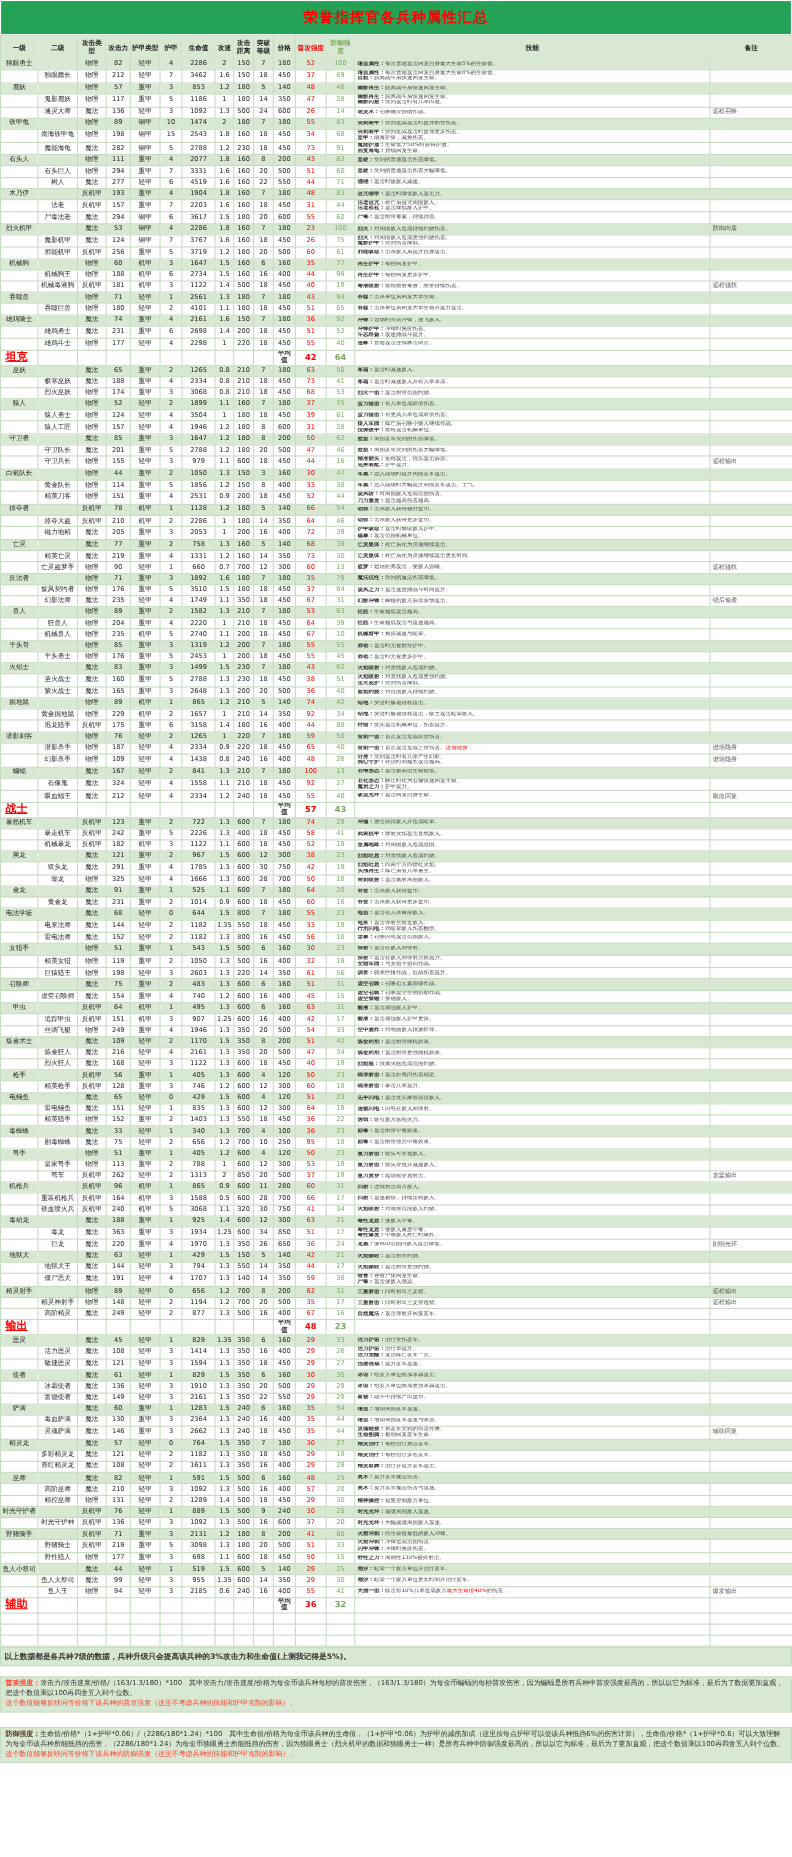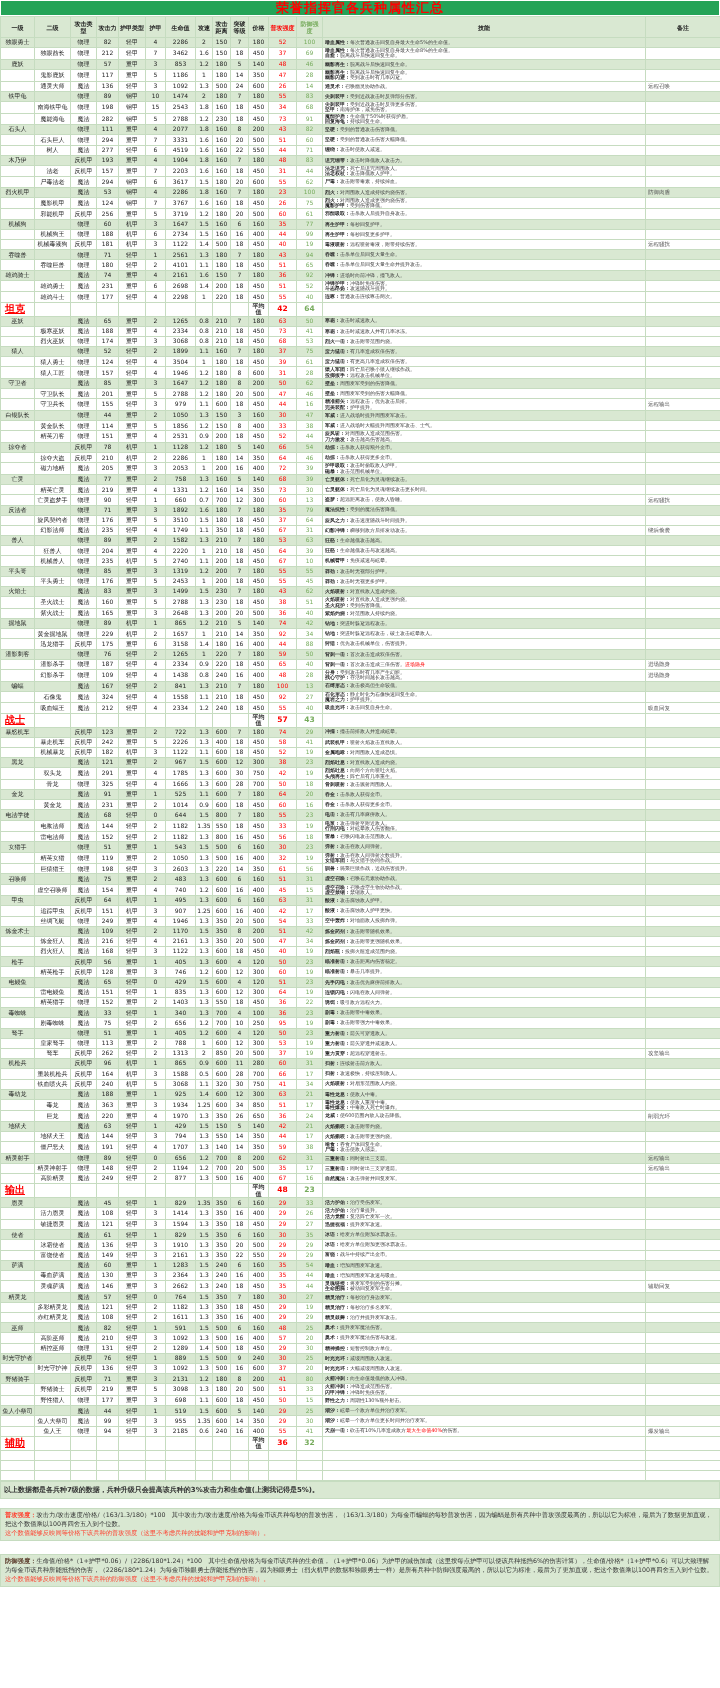--- a/index.html
+++ b/index.html
@@ -1,17 +1,17 @@
 <!DOCTYPE html>
 <html><head>
 <meta charset="utf-8">
 <style>
   html,body{margin:0;padding:0;background:#ffffff;}
   .sheet{width:720px;font-family:"DejaVu Sans","Liberation Sans",sans-serif;color:#222;}
-  .title-bar{height:16px;background:#24a357;display:flex;align-items:center;justify-content:center;
+  .title-bar{height:32px;background:#24a357;display:flex;align-items:center;justify-content:center;
     border:1px solid #ffffff;box-sizing:border-box;}
   .title-bar span{color:#ff0000;font-size:13px;font-weight:bold;letter-spacing:1px;}
   table{width:720px;border-collapse:collapse;table-layout:fixed;}
   col.w0{width:34px}col.w1{width:36px}col.w2{width:26px}col.w3{width:22px}col.w4{width:27px}
   col.w5{width:20px}col.w6{width:30px}col.w7{width:17px}col.w8{width:18px}col.w9{width:18px}
   col.w10{width:20px}col.w11{width:28px}col.w12{width:26px}col.w13{width:323px}col.w14{width:75px}
   th,td{border:1px solid #c6dcc0;padding:0 1px;overflow:hidden;box-sizing:border-box;}
   thead th{height:21px;background:#d9e8d2;font-size:6px;font-weight:600;color:#222;
     text-align:center;line-height:7px;white-space:normal;}
   thead th.c11{color:#ff0000;}

